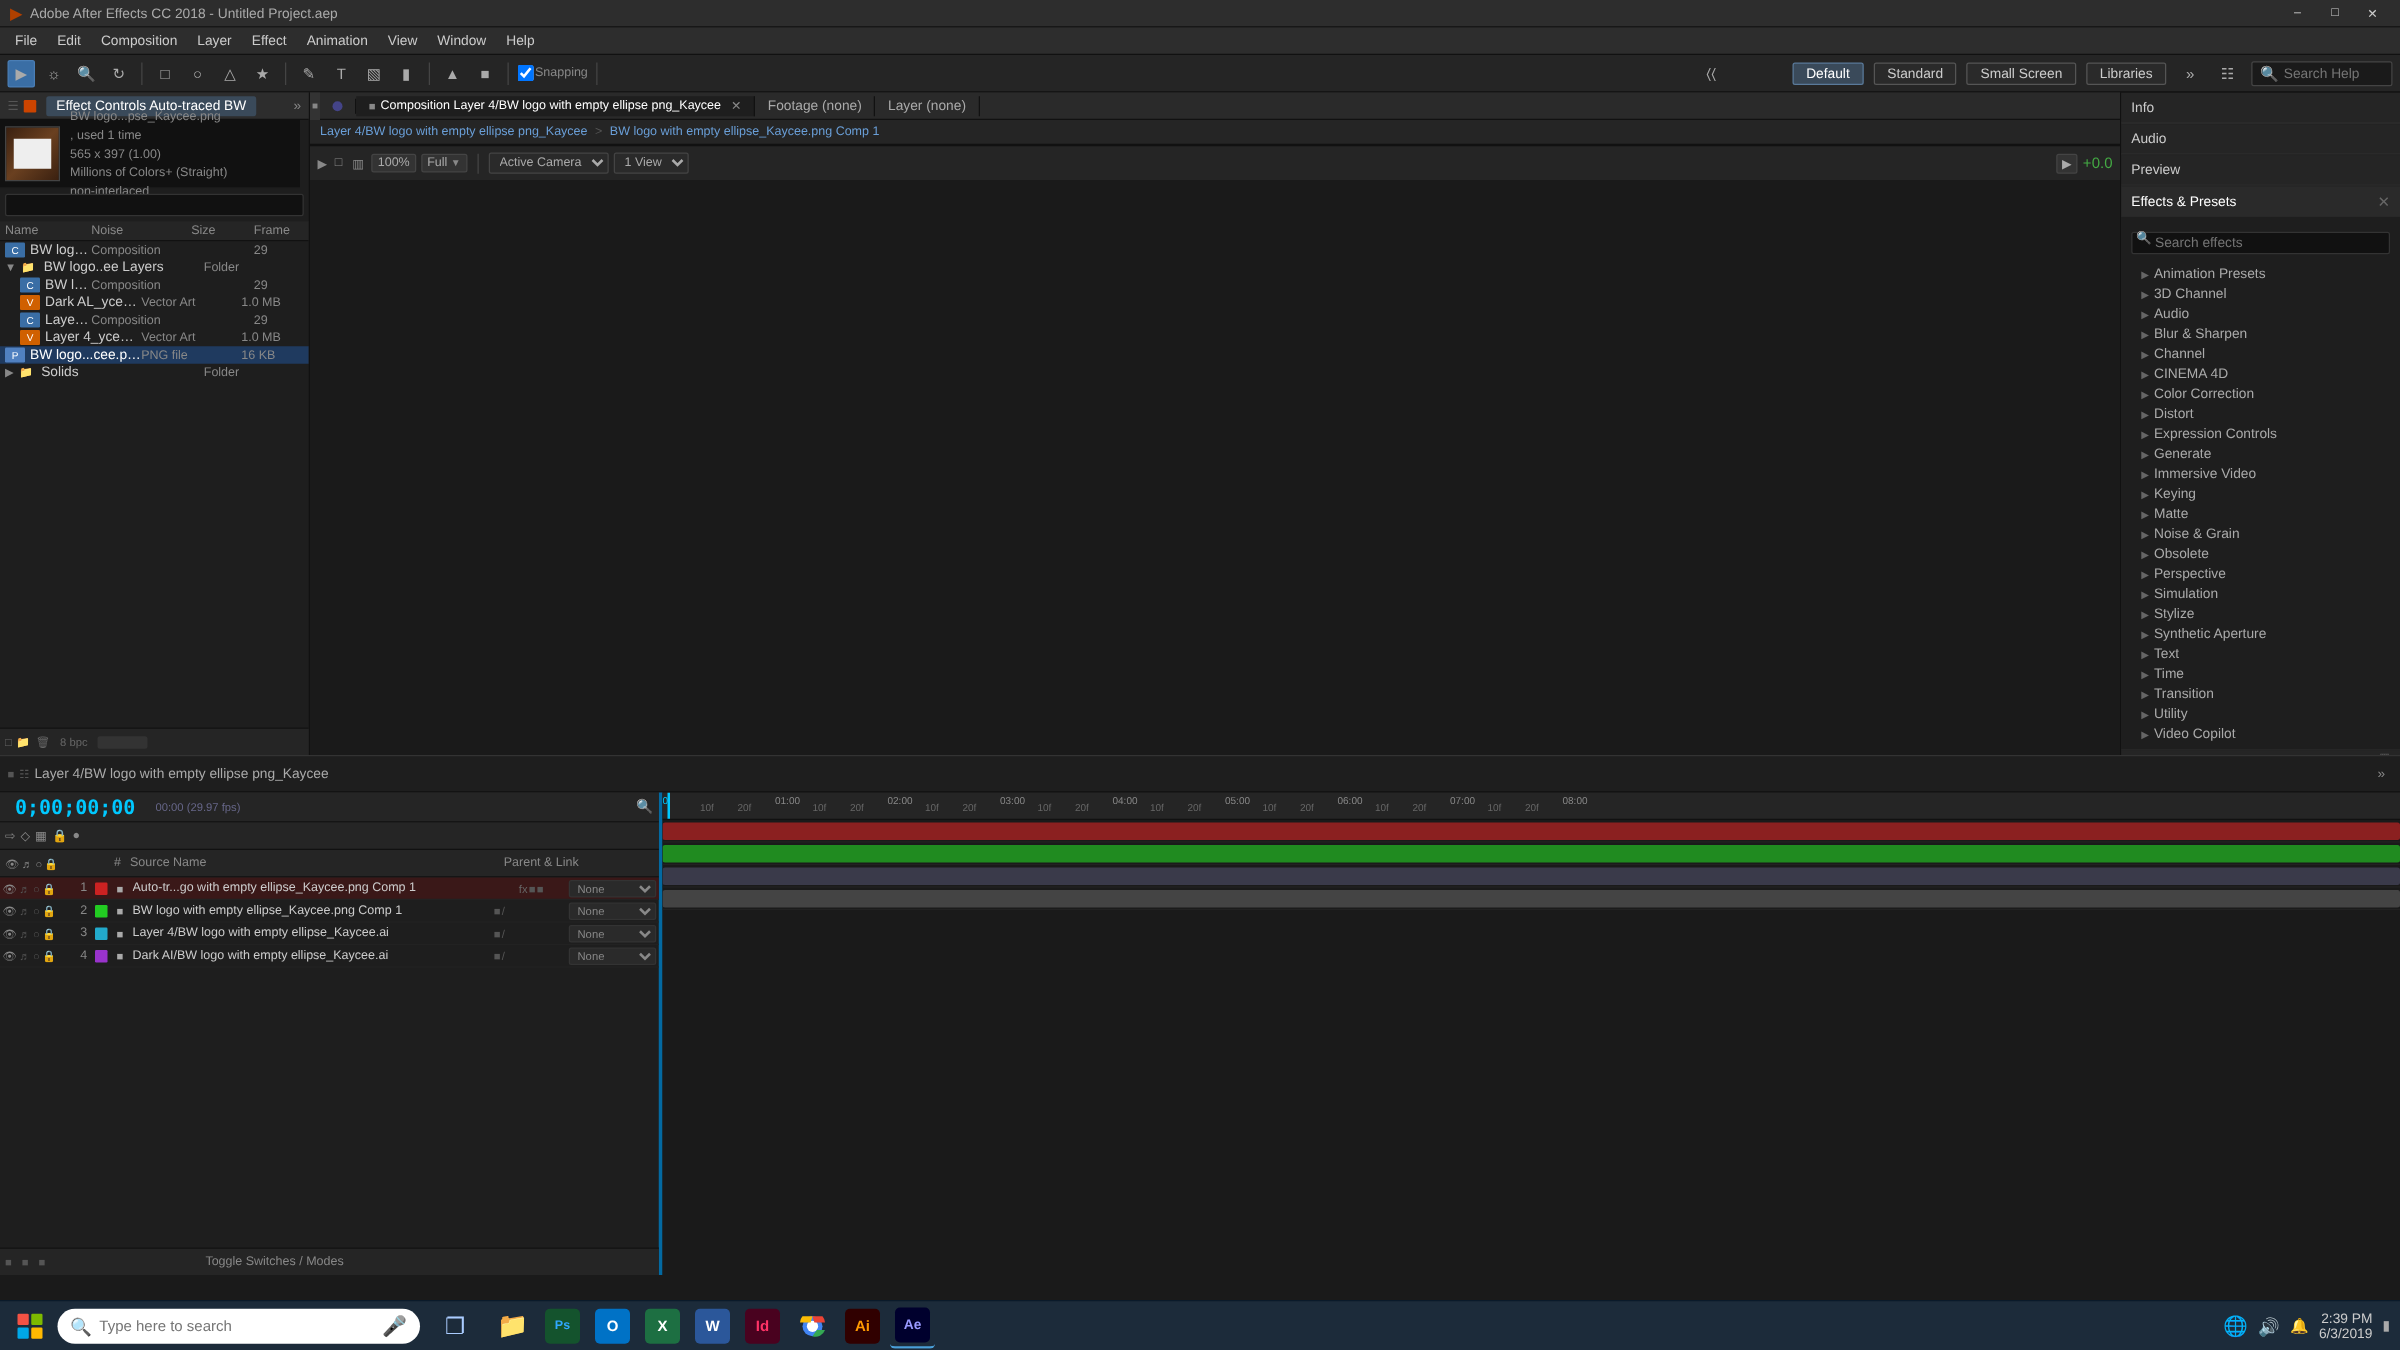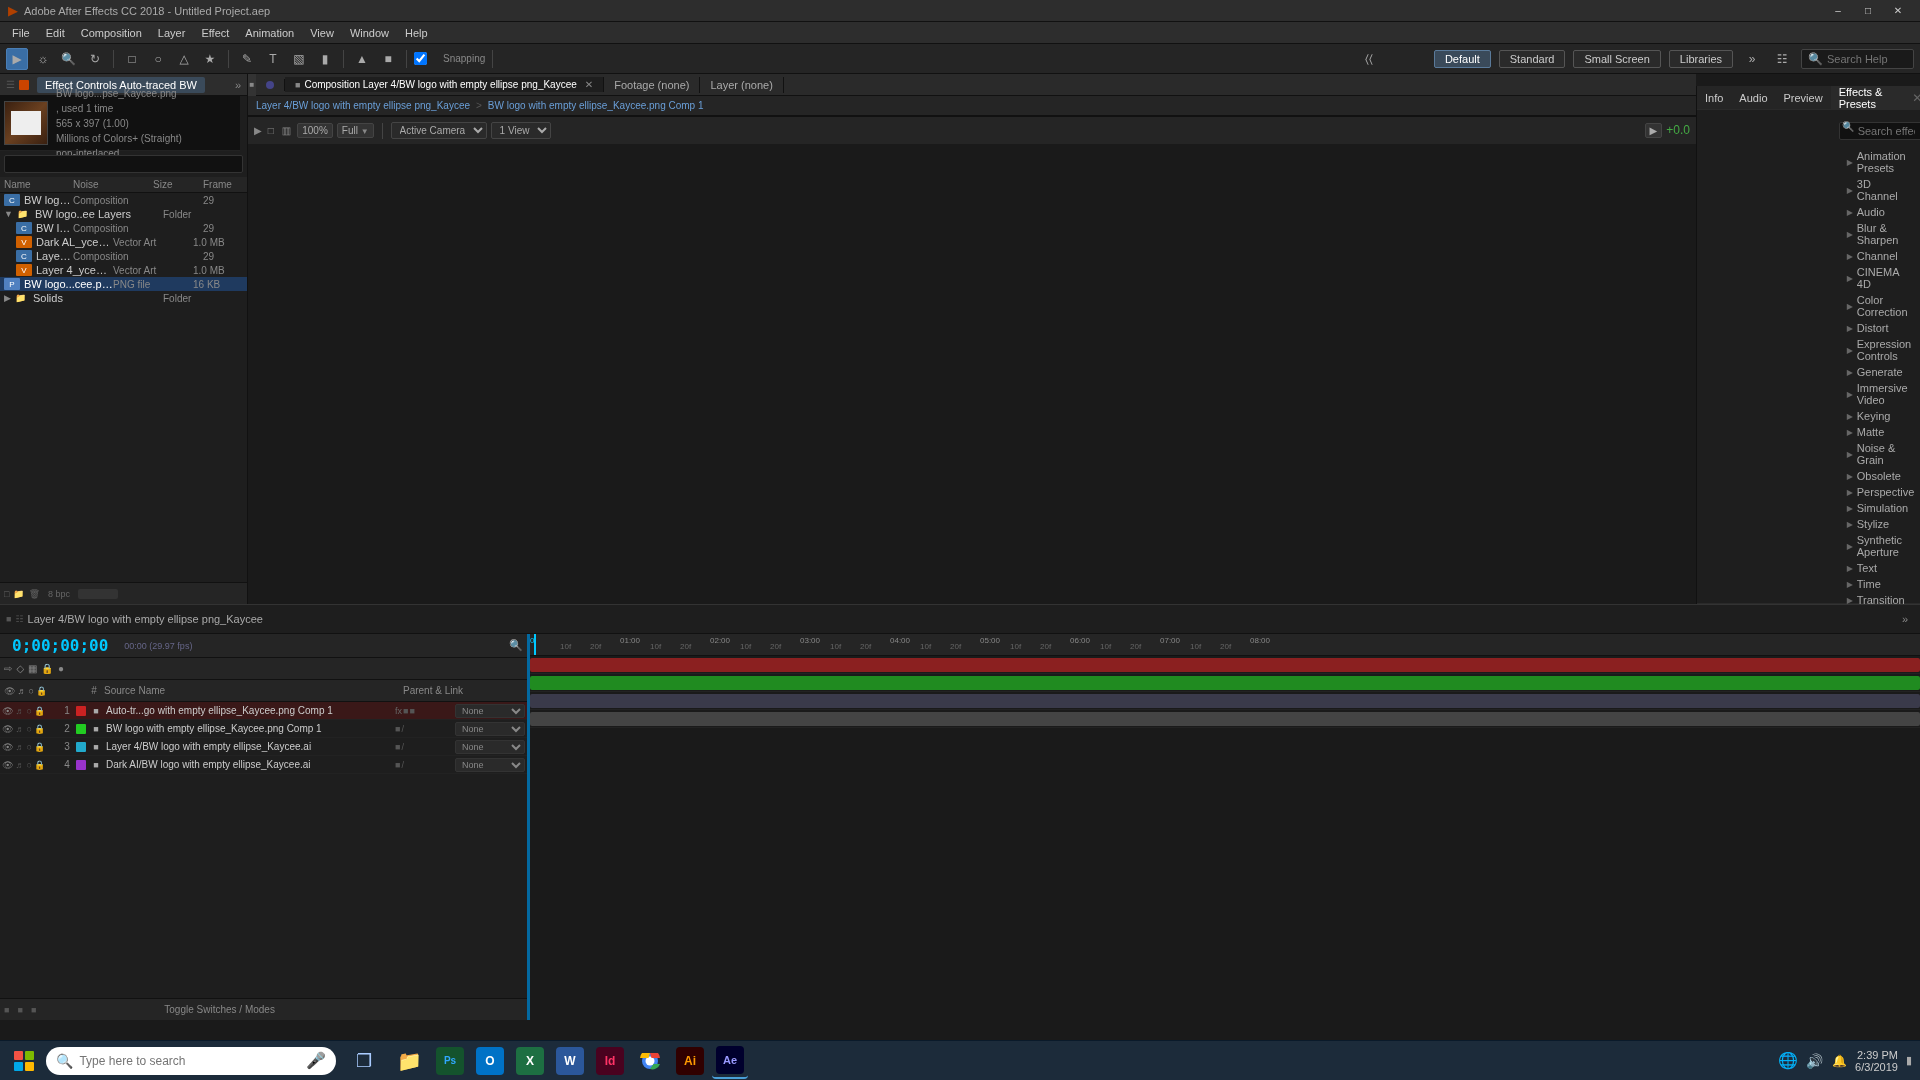--- a/index.html
+++ b/index.html
@@ -72,21 +72,21 @@
     #viewer-breadcrumb { height: 20px; background: #252525; display: flex; align-items: center; padding: 0 8px; gap: 6px; font-size: 10px; color: #888; border-bottom: 1px solid #111; }
     #viewer-canvas { flex: 1; display: flex; align-items: center; justify-content: center; background: #333; position: relative; }
     .canvas-frame { width: 444px; height: 330px; background: #2a2a2a; border: 1px solid #555; position: relative; overflow: hidden; }
     .canvas-wood { position: absolute; top: 0; left: 0; right: 0; bottom: 0; background: linear-gradient(135deg, #3a2010 0%, #5a3010 20%, #3a2010 40%, #6a4020 60%, #3a2010 80%, #5a3010 100%); }
     .canvas-white-rect { position: absolute; top: 28px; left: 44px; right: 44px; bottom: 28px; background: #f8f8f8; }
     #viewer-controls { height: 28px; background: #252525; display: flex; align-items: center; padding: 0 6px; gap: 4px; border-top: 1px solid #111; font-size: 10px; }
     .viewer-ctrl-btn { padding: 1px 4px; background: #333; border: 1px solid #444; border-radius: 2px; cursor: pointer; color: #aaa; font-size: 10px; }
     .viewer-ctrl-select { background: #2a2a2a; border: 1px solid #444; border-radius: 2px; color: #aaa; font-size: 10px; padding: 1px 4px; }
 
     
-    #right-panel { width: 224px; background: #1e1e1e; border-left: 1px solid #111; display: flex; flex-direction: row; overflow-y: auto; margin-top: 12px; }
+    #right-panel { width: 224px; background: #1e1e1e; border-left: 1px solid #111; display: flex; flex-direction: column; overflow-y: auto; }
     .right-section { border-bottom: 1px solid #2a2a2a; }
     .right-section-header { height: 24px; background: #252525; display: flex; align-items: center; padding: 0 8px; font-size: 11px; color: #ccc; cursor: pointer; border-bottom: 1px solid #2a2a2a; justify-content: space-between; }
     .right-section-content { padding: 4px 8px; }
     .fx-search { width: 100%; background: #111; border: 1px solid #333; border-radius: 2px; padding: 2px 6px; color: #aaa; font-size: 11px; outline: none; margin: 4px 0; }
     .fx-item { padding: 2px 8px; cursor: pointer; font-size: 11px; color: #aaa; display: flex; align-items: center; gap: 4px; }
     .fx-arrow { font-size: 8px; color: #666; }
 
     
     #timeline-bar { height: 30px; background: #1e1e1e; display: flex; align-items: center; padding: 0 6px; border-top: 1px solid #333; border-bottom: 1px solid #111; gap: 4px; }
     .tl-panel-title { font-size: 11px; color: #aaa; flex: 1; }
@@ -177,21 +177,21 @@
   <div class="tool-btn">★</div>
   <div class="tool-separator"></div>
   <div class="tool-btn">✎</div>
   <div class="tool-btn">T</div>
   <div class="tool-btn">▧</div>
   <div class="tool-btn">▮</div>
   <div class="tool-separator"></div>
   <div class="tool-btn">▲</div>
   <div class="tool-btn">■</div>
   <div class="tool-separator"></div>
-  <span style="font-size:10px; color:#888; display:flex; align-items:center; gap:16px;">
+  <span style="font-size:10px; color:#888; display:flex; align-items:center; gap:1px;">
     <input type="checkbox" checked="" style="margin: 0px;">
     <span>Snapping</span>
   </span>
   <div class="tool-separator"></div>
   <div class="toolbar-right">
     <div class="tool-btn" style="color:#aaa;">〈〈</div>
     <button class="workspace-btn active">Default</button>
     <button class="workspace-btn">Standard</button>
     <button class="workspace-btn">Small Screen</button>
     <button class="workspace-btn">Libraries</button>
@@ -519,21 +519,21 @@
           <div style="display:flex; gap:2px; width:56px; align-items:center;">
             <span style="font-size:9px; color:#888;">👁</span>
             <span style="font-size:9px; color:#555;">♬</span>
             <span style="font-size:9px; color:#555;">○</span>
             <span style="font-size:9px; color:#555;">🔒</span>
           </div>
           <div class="layer-num">1</div>
           <div style="width:10px; height:10px; border-radius:1px; background:#cc2222; margin-right:4px;"></div>
           <div class="layer-icon" style="color:#aaa;">■</div>
           <div class="layer-name">Auto-tr...go with empty ellipse_Kaycee.png Comp 1</div>
-          <div style="display:flex; gap:1px; width:60px;margin-left:16px;">
+          <div style="display:flex; gap:1px; width:40px;margin-left:16px;">
             <span style="font-size:9px; color:#666;">fx</span>
             <span style="font-size:9px; color:#555;">■</span>
             <span style="font-size:9px; color:#555;">■</span>
           </div>
           <select class="parent-select"><option>None</option></select>
         </div>
         <div class="layer-row">
           <div style="display:flex; gap:2px; width:56px; align-items:center;">
             <span style="font-size:9px; color:#888;">👁</span>
             <span style="font-size:9px; color:#555;">♬</span>

